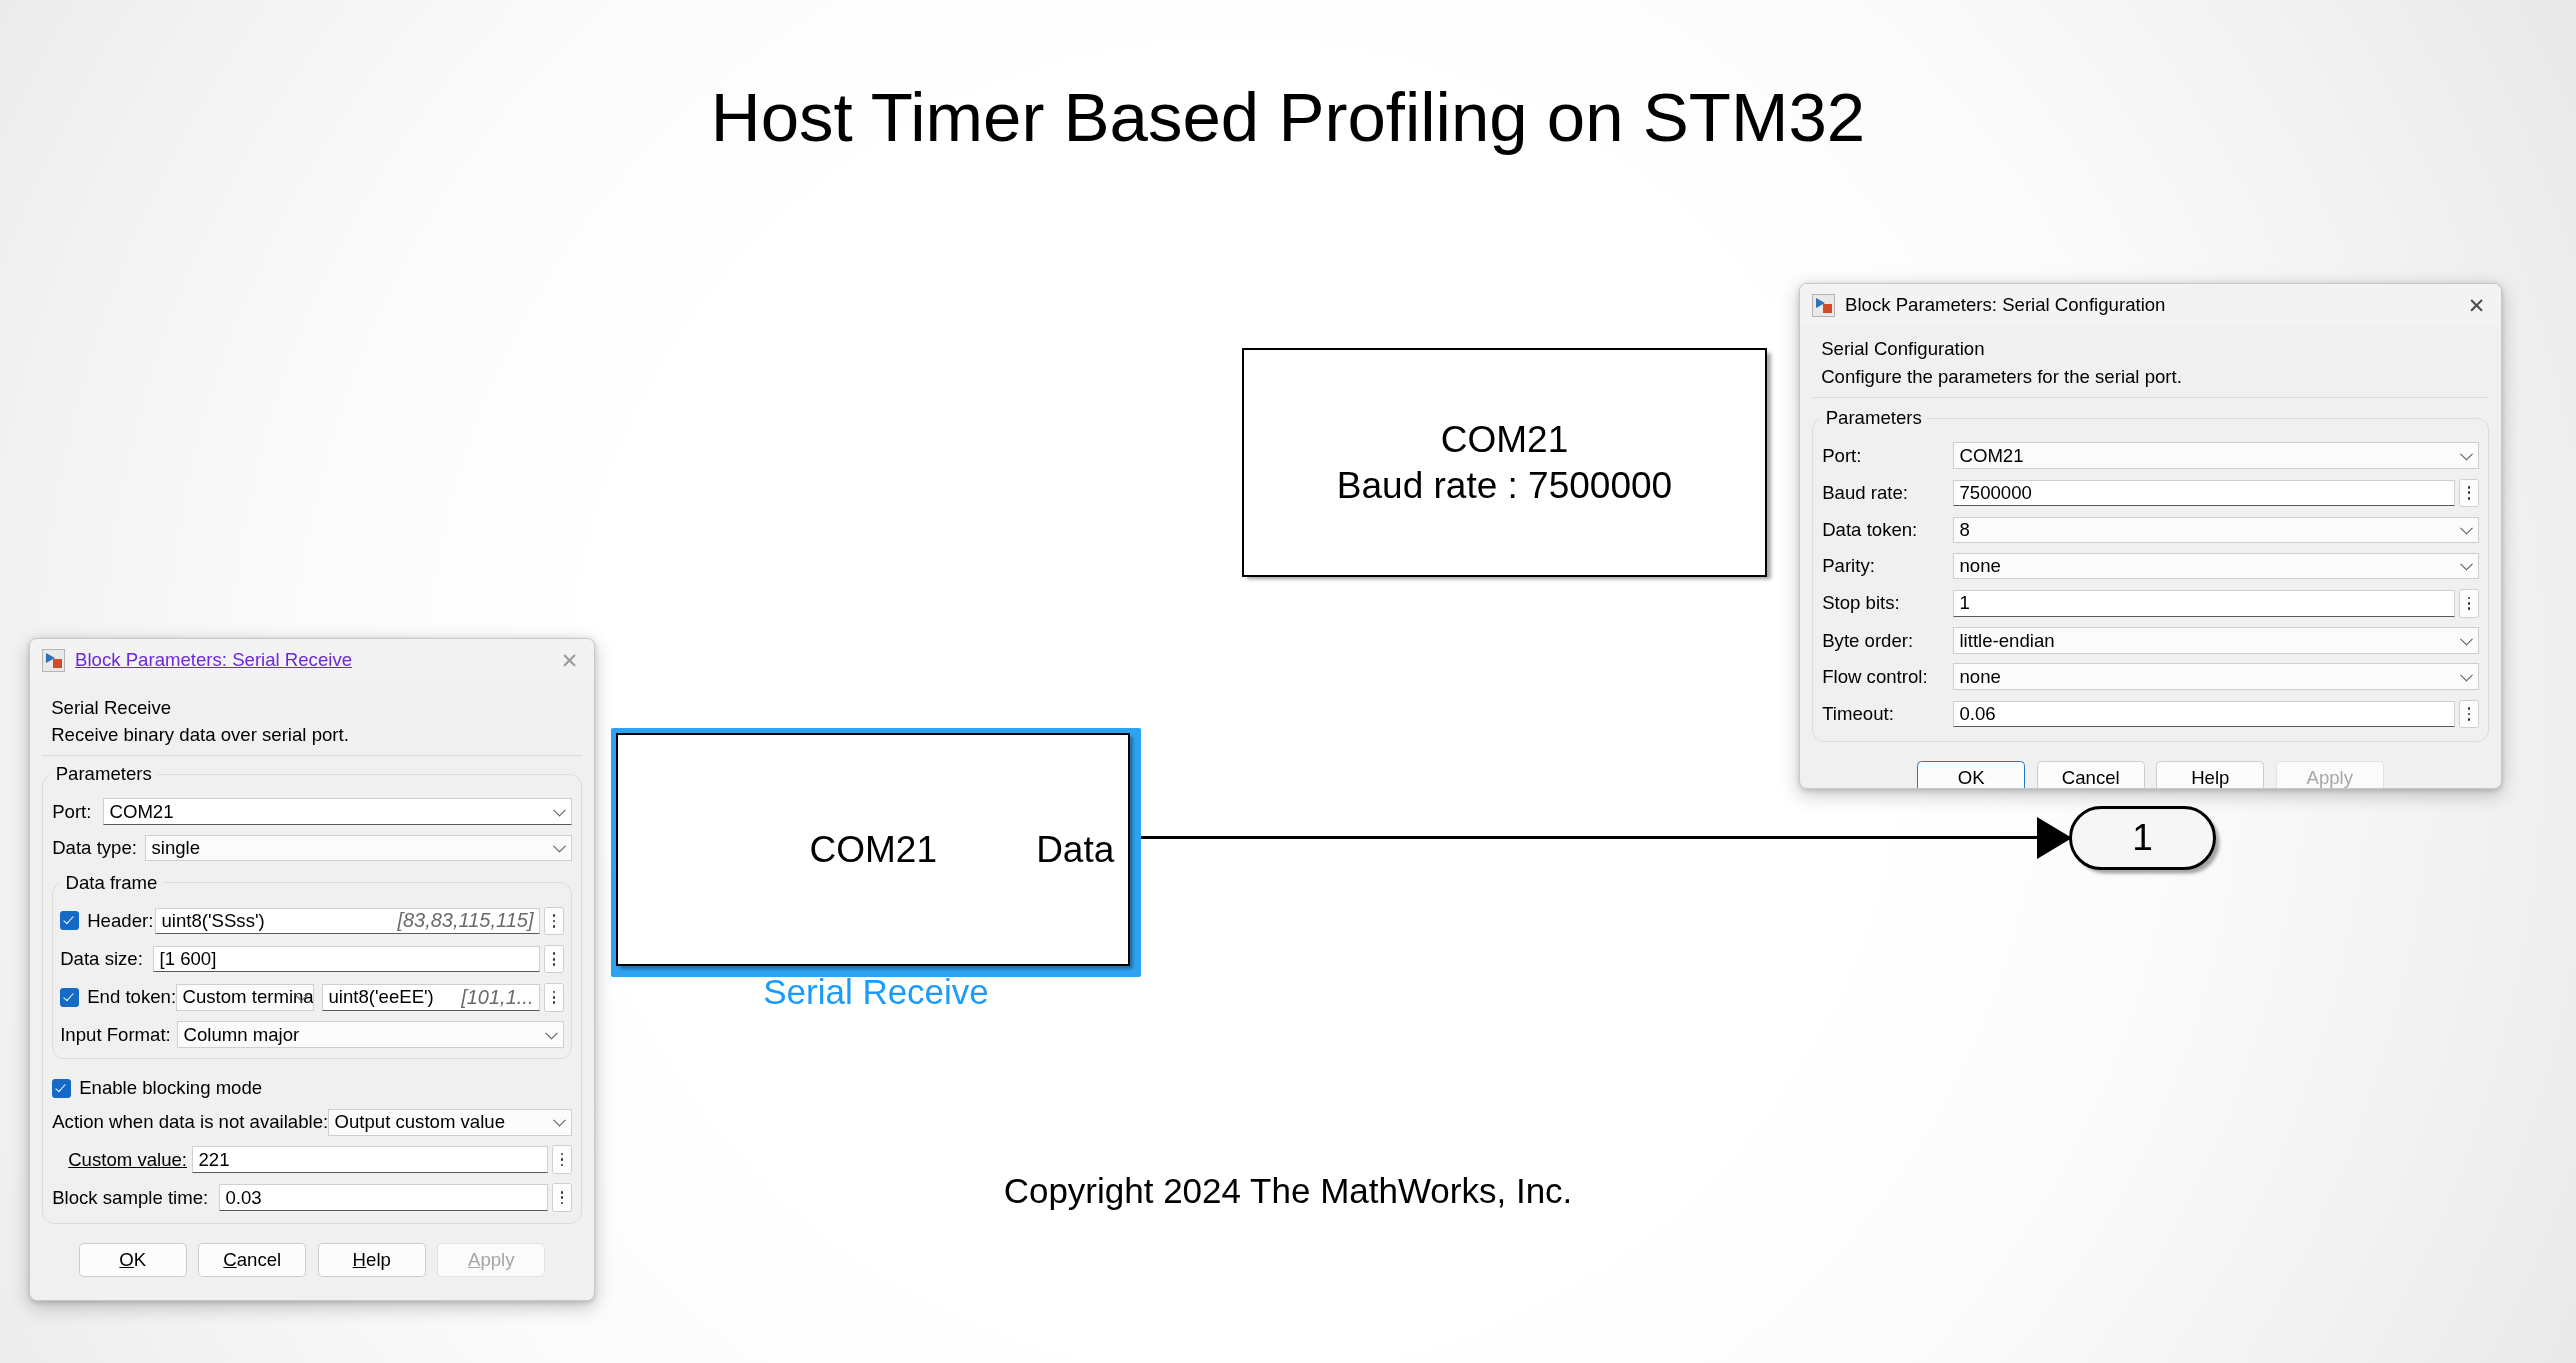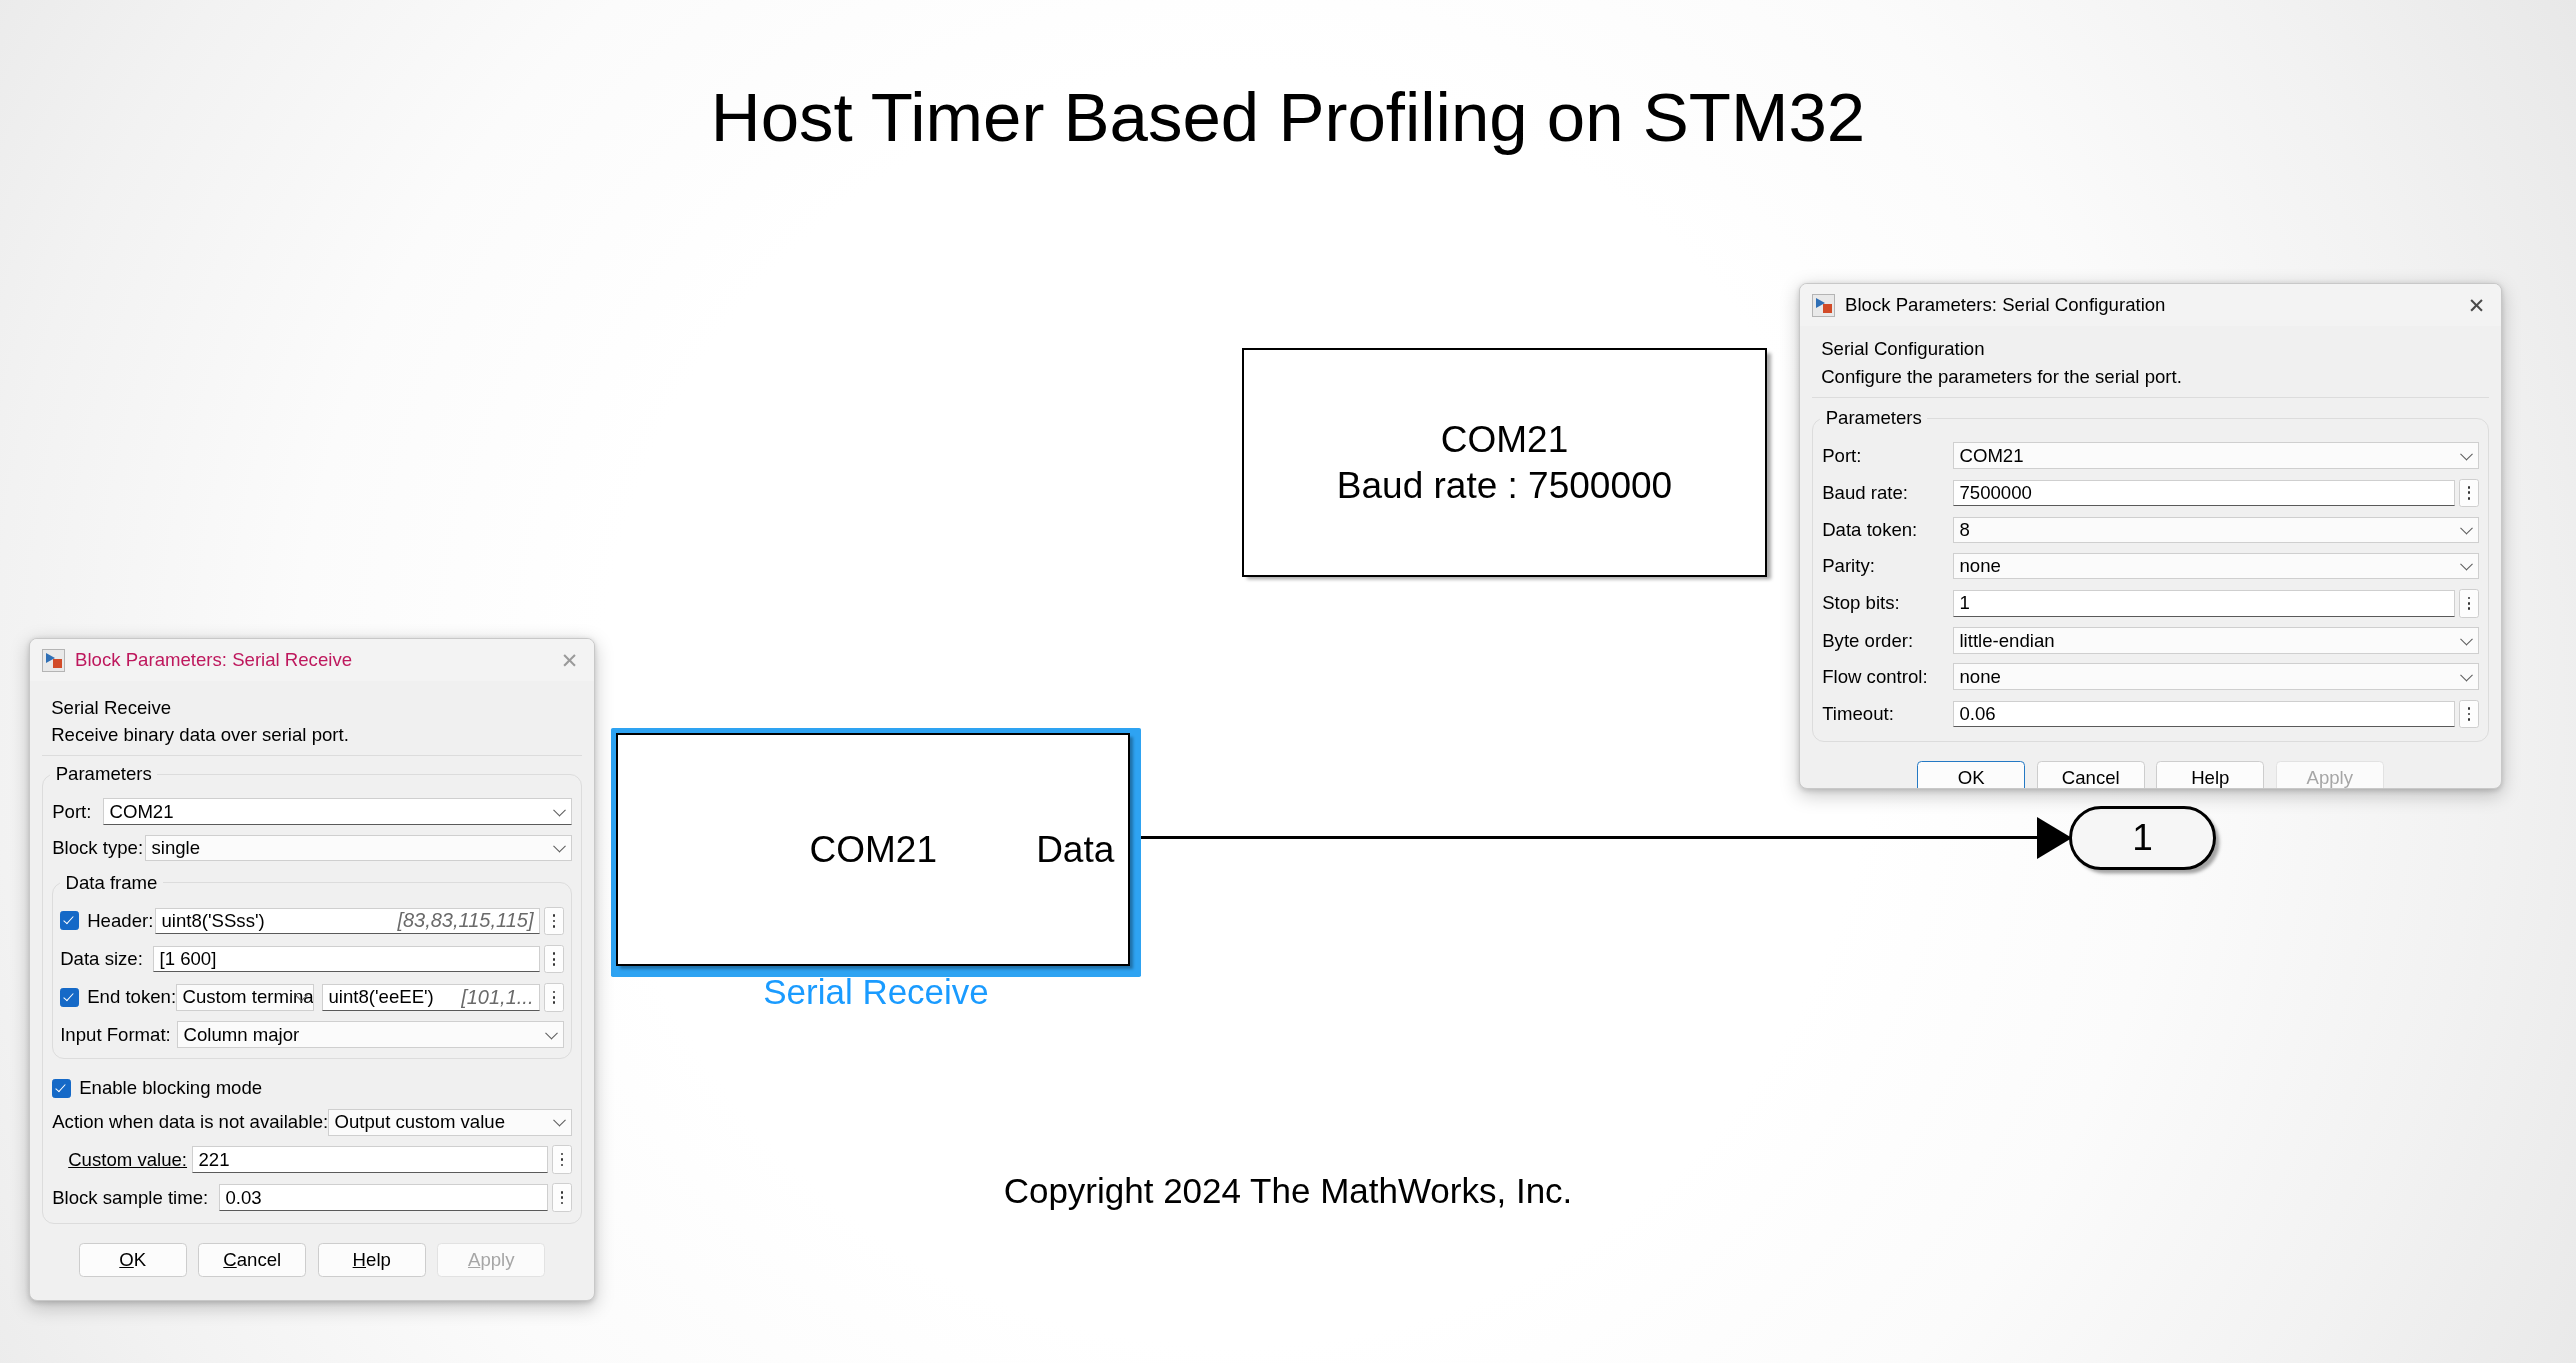--- a/index.html
+++ b/index.html
@@ -73,21 +73,21 @@
   
   .dialog{
     position:absolute;background:#f0f0f0;border:0.9px solid #c8c8c8;
     border-radius:8px;box-shadow:0 5.3px 19.4px rgba(0,0,0,.22),0 1.8px 5.3px rgba(0,0,0,.15);
     font-size:18.6px;color:#000;overflow:hidden;
   }
   .titlebar{
     height:42px;display:flex;align-items:center;background:#f3f3f3;
     padding:0 0 0 12.4px;position:relative;
   }
-  .titlebar.inactive .title-text{color:#be185d;}
+  .titlebar.inactive .title-text{color:#6d28d9;text-decoration:underline;}
   .title-text{font-size:18.6px;margin-left:9.7px;white-space:nowrap;}
   .sl-icon{
     width:23px;height:23px;position:relative;flex:0 0 auto;
     background:#e9e9e9;border:0.9px solid #b4b4b4;box-sizing:border-box;
   }
   .sl-icon .tri{
     position:absolute;left:2.7px;top:3.5px;width:0;height:0;
     border-top:5.3px solid transparent;border-bottom:5.3px solid transparent;
     border-left:9.7px solid #2f6fb5;
   }
@@ -217,21 +217,21 @@
 
       <div class="row">
         <span class="lbl" style="width:51px;">Port:</span>
         <div class="combo edit" style="flex:1;">
           <span>COM21</span>
           <i class="chev"></i>
         </div>
       </div>
 
       <div class="row">
-        <span class="lbl" style="width:93px;">Block type:</span>
+        <span class="lbl" style="width:93px;">Data type:</span>
         <div class="combo" style="flex:1;">
           <span>single</span>
           <i class="chev"></i>
         </div>
       </div>
 
       <div class="group" style="margin-top:21px;padding:14px 7px 10.6px 7px;">
         <div class="legend">Data frame</div>
 
         <div class="row">

